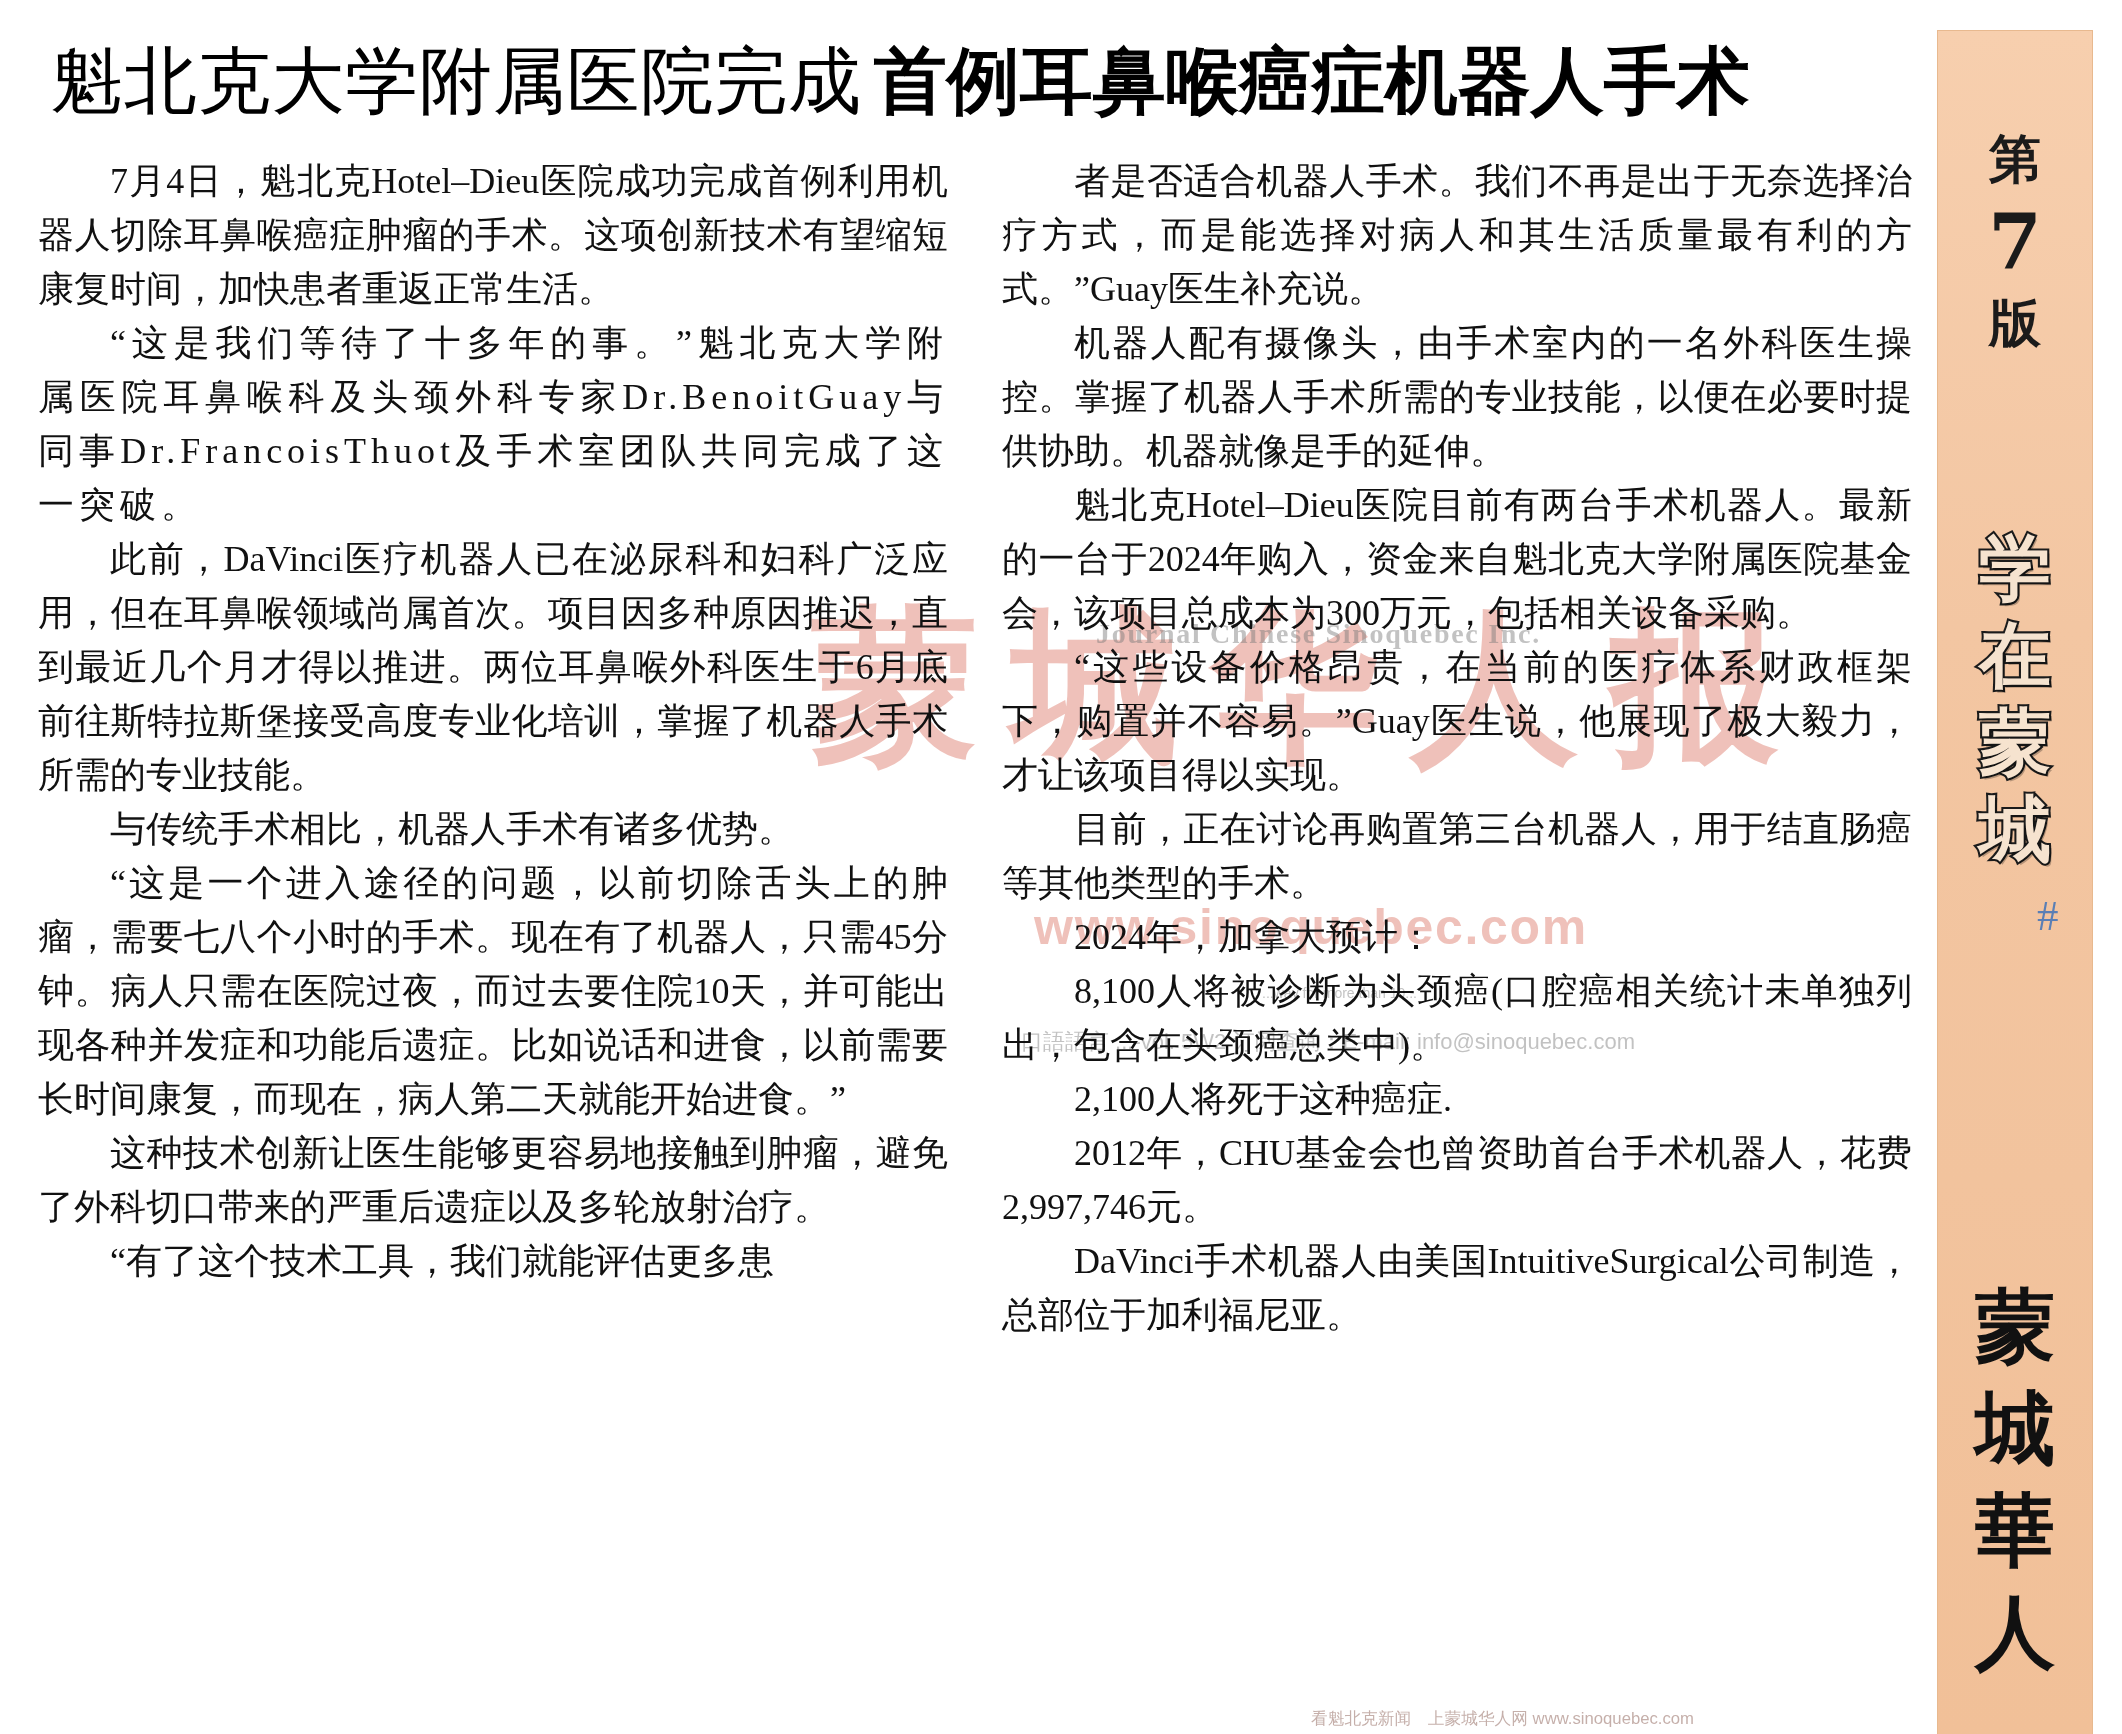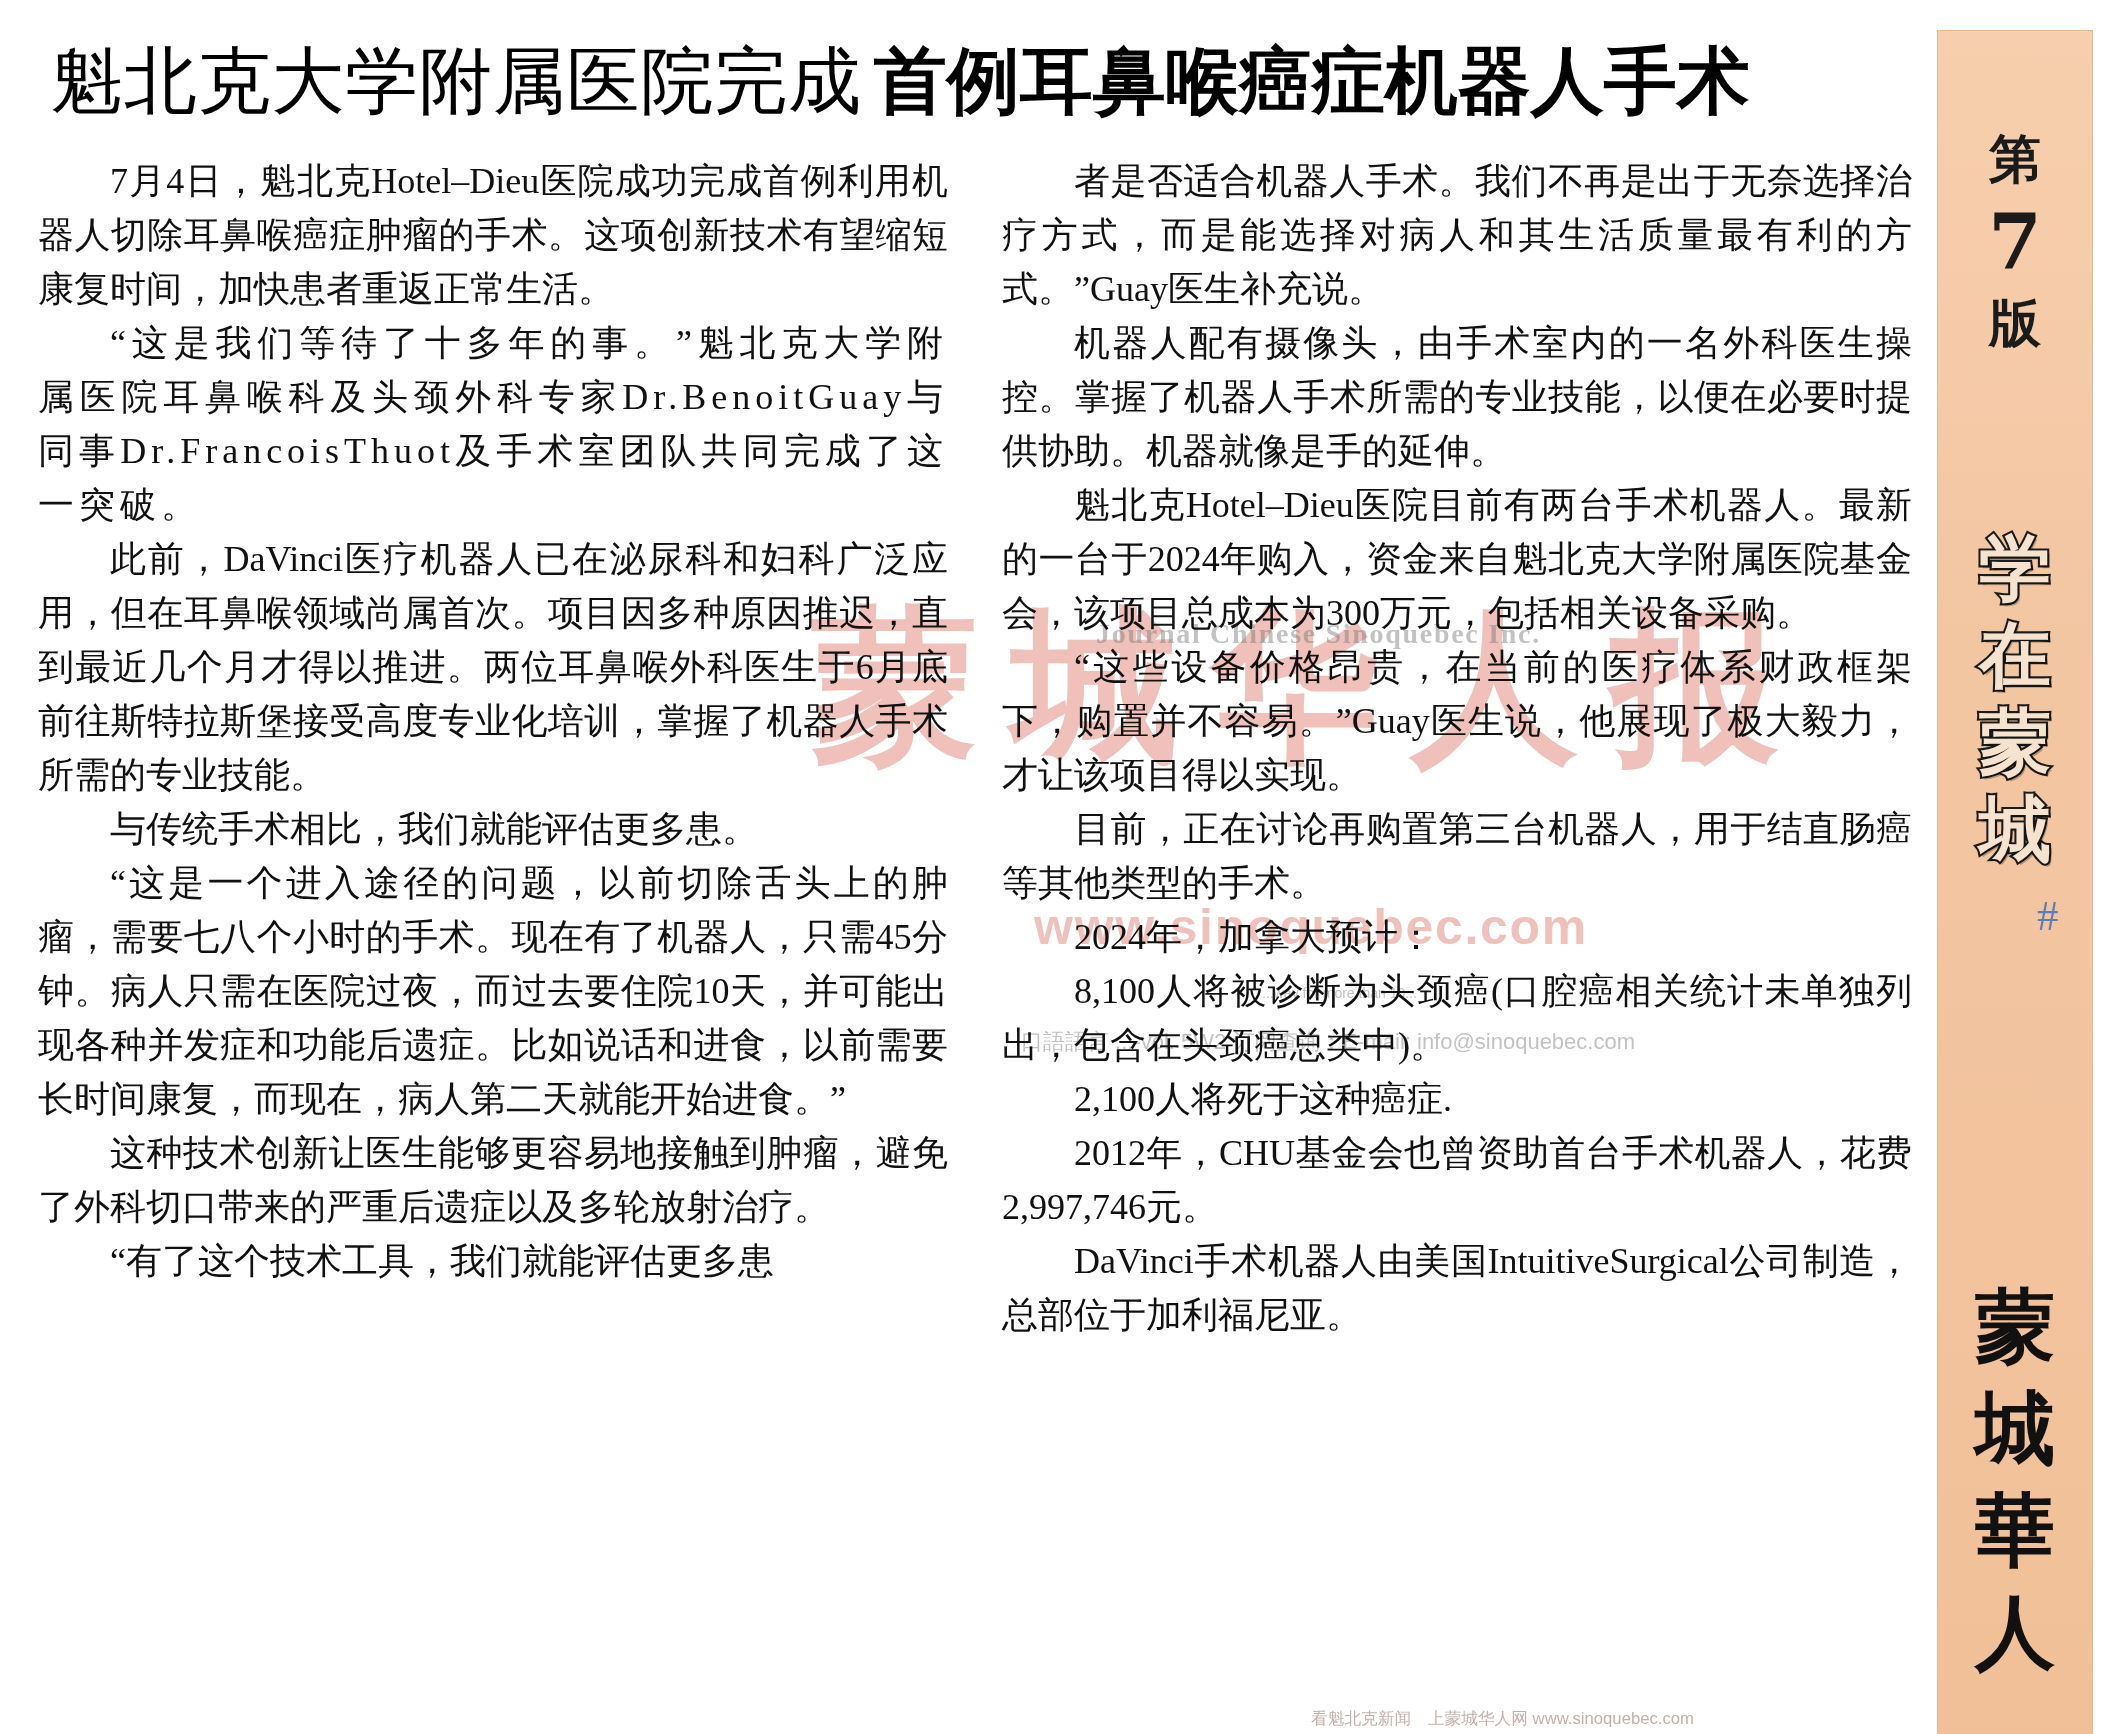--- a/index.html
+++ b/index.html
@@ -239,21 +239,21 @@
   <div id="headline">
     <span class="h-plain">魁北克大学附属医院完成</span><span class="h-bold">首例耳鼻喉癌症机器人手术</span>
   </div>
 
   <div id="article">
 
     <div class="col col-left">
       <p class="para">7月4日，魁北克Hotel–Dieu医院成功完成首例利用机器人切除耳鼻喉癌症肿瘤的手术。这项创新技术有望缩短康复时间，加快患者重返正常生活。</p>
       <p class="para wide">“这是我们等待了十多年的事。”魁北克大学附属医院耳鼻喉科及头颈外科专家Dr.BenoitGuay与同事Dr.FrancoisThuot及手术室团队共同完成了这一突破。</p>
       <p class="para">此前，DaVinci医疗机器人已在泌尿科和妇科广泛应用，但在耳鼻喉领域尚属首次。项目因多种原因推迟，直到最近几个月才得以推进。两位耳鼻喉外科医生于6月底前往斯特拉斯堡接受高度专业化培训，掌握了机器人手术所需的专业技能。</p>
-      <p class="para">与传统手术相比，我们就能评估更多患。</p>
+      <p class="para">与传统手术相比，机器人手术有诸多优势。</p>
       <p class="para">“这是一个进入途径的问题，以前切除舌头上的肿瘤，需要七八个小时的手术。现在有了机器人，只需45分钟。病人只需在医院过夜，而过去要住院10天，并可能出现各种并发症和功能后遗症。比如说话和进食，以前需要长时间康复，而现在，病人第二天就能开始进食。”</p>
       <p class="para">这种技术创新让医生能够更容易地接触到肿瘤，避免了外科切口带来的严重后遗症以及多轮放射治疗。</p>
       <p class="para">“有了这个技术工具，我们就能评估更多患</p>
     </div>
 
     <div class="col col-right">
       <p class="para">者是否适合机器人手术。我们不再是出于无奈选择治疗方式，而是能选择对病人和其生活质量最有利的方式。”Guay医生补充说。</p>
       <p class="para">机器人配有摄像头，由手术室内的一名外科医生操控。掌握了机器人手术所需的专业技能，以便在必要时提供协助。机器就像是手的延伸。</p>
       <p class="para">魁北克Hotel–Dieu医院目前有两台手术机器人。最新的一台于2024年购入，资金来自魁北克大学附属医院基金会，该项目总成本为300万元，包括相关设备采购。</p>
       <p class="para">“这些设备价格昂贵，在当前的医疗体系财政框架下，购置并不容易。”Guay医生说，他展现了极大毅力，才让该项目得以实现。</p>

